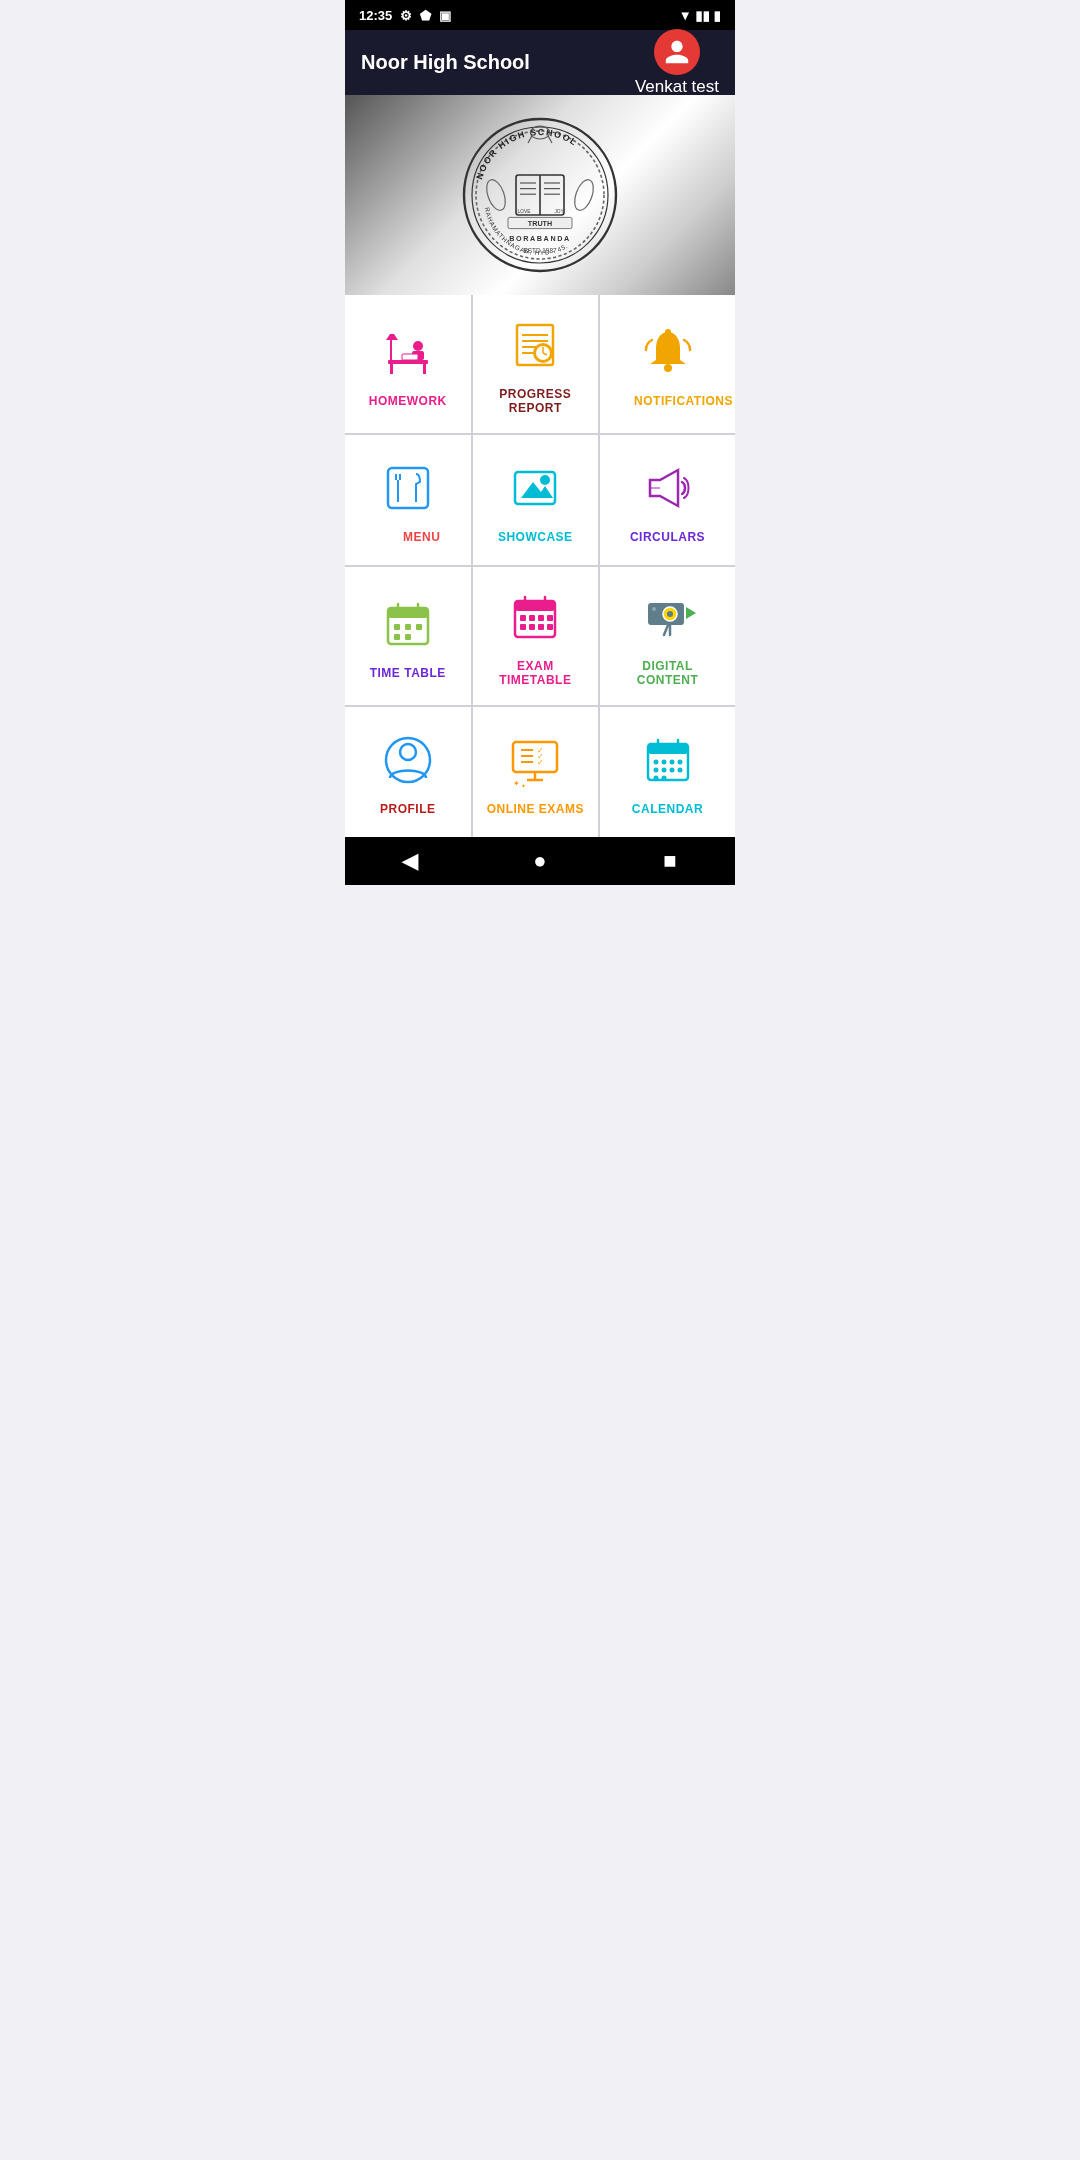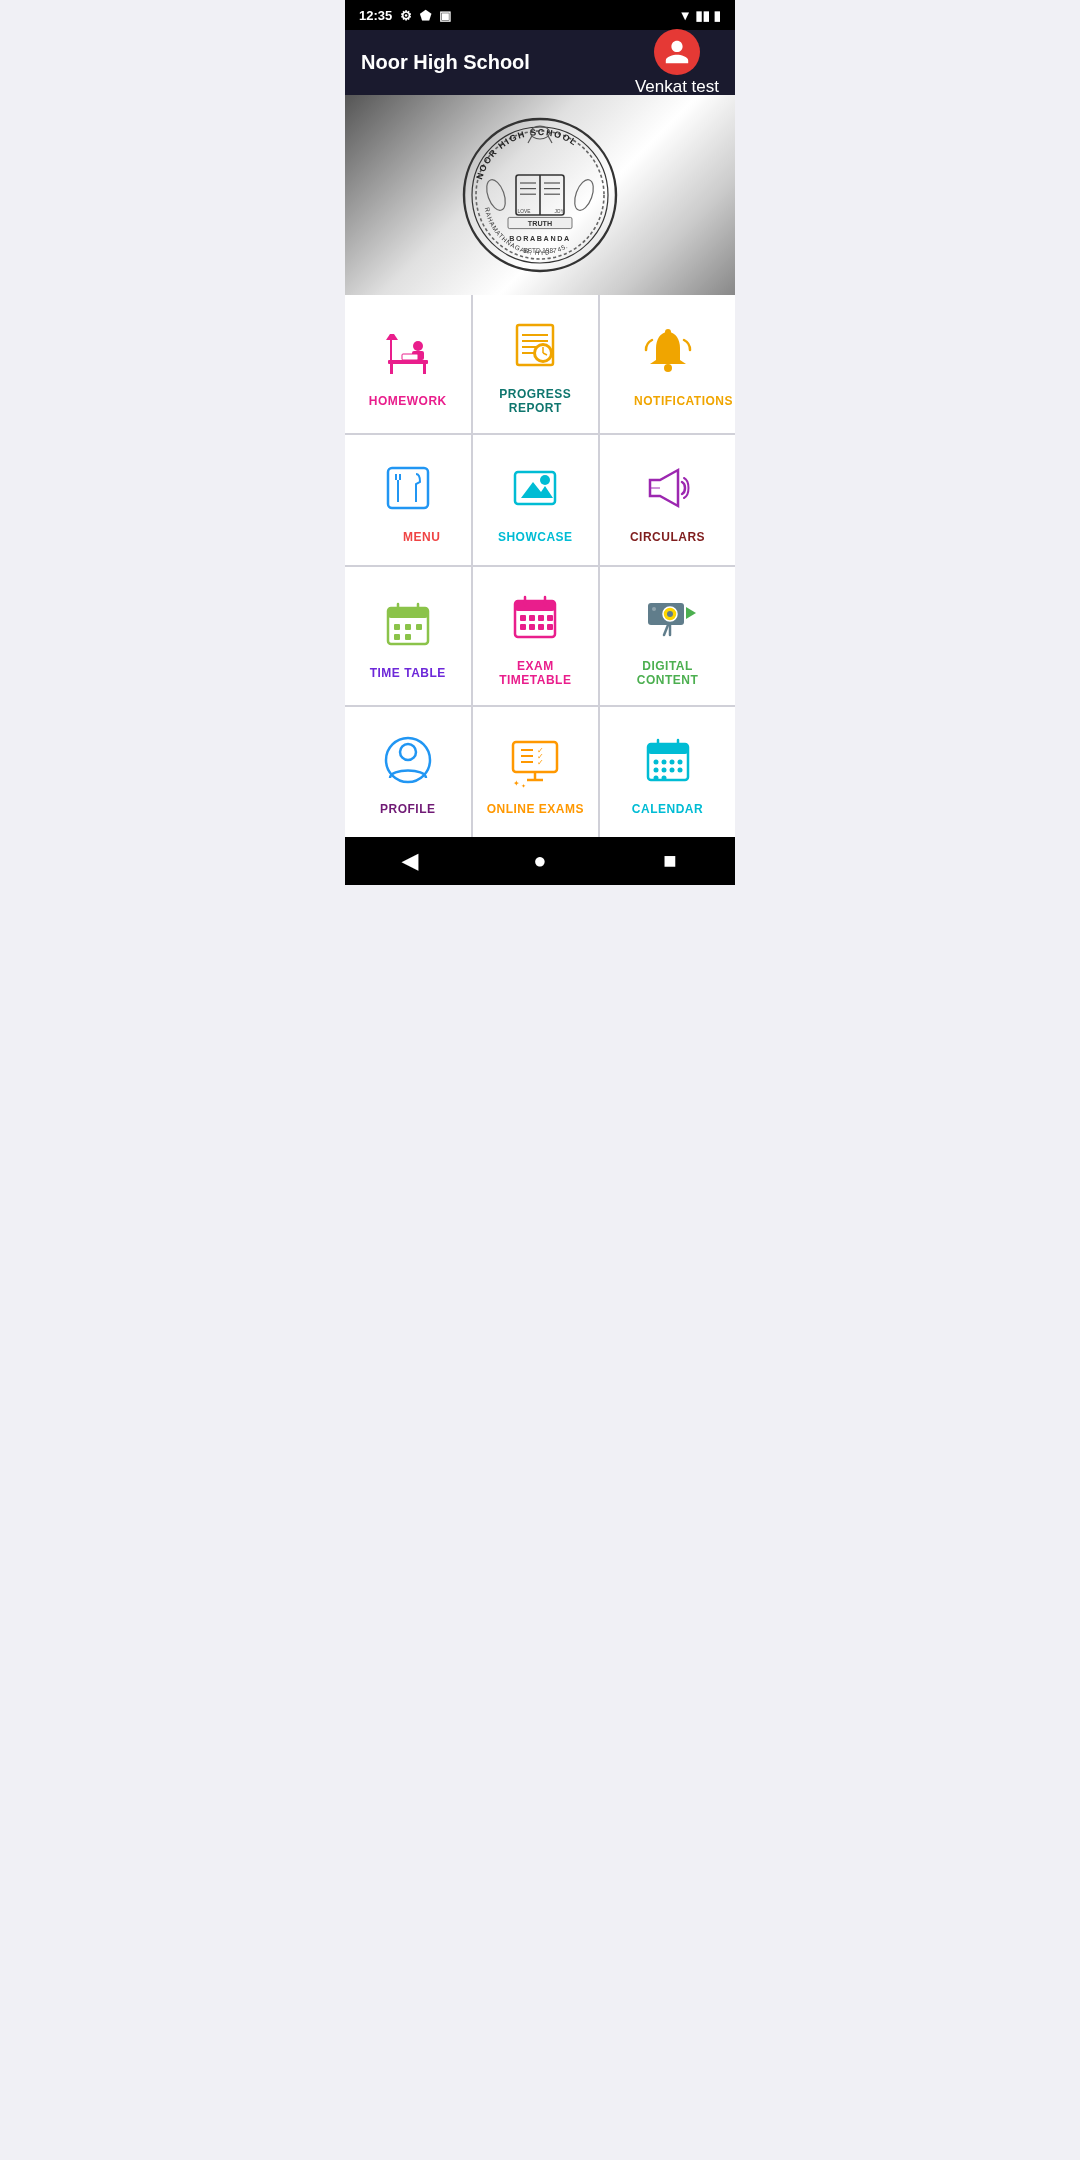--- a/index.html
+++ b/index.html
@@ -112,29 +112,29 @@
     }
     .menu-label {
       font-size: 12px;
       font-weight: bold;
       text-align: center;
       letter-spacing: 0.5px;
     }
 
     
     .homework .menu-label { color: #e91e8c; }
-    .progress-report .menu-label { color: #0f766e; }
+    .progress-report .menu-label { color: #7f1d1d; }
     .notifications .menu-label { color: #f0a500; margin-left: 32px; }
     .menu-menu .menu-label { color: #ef4444; margin-left: 28px; }
     .showcase .menu-label { color: #00bcd4; }
-    .circulars .menu-label { color: #7f1d1d; }
+    .circulars .menu-label { color: #6d28d9; }
     .timetable .menu-label { color: #6d28d9; text-align: right; }
     .exam-timetable .menu-label { color: #e91e8c; }
     .digital-content .menu-label { color: #4caf50; }
-    .profile .menu-label { color: #701a75; }
+    .profile .menu-label { color: #b91c1c; }
     .online-exams .menu-label { color: #ff9800; }
     .calendar .menu-label { color: #00bcd4; }
 
     
     .bottom-nav {
       background: #000;
       height: 48px;
       display: flex;
       justify-content: space-around;
       align-items: center;

